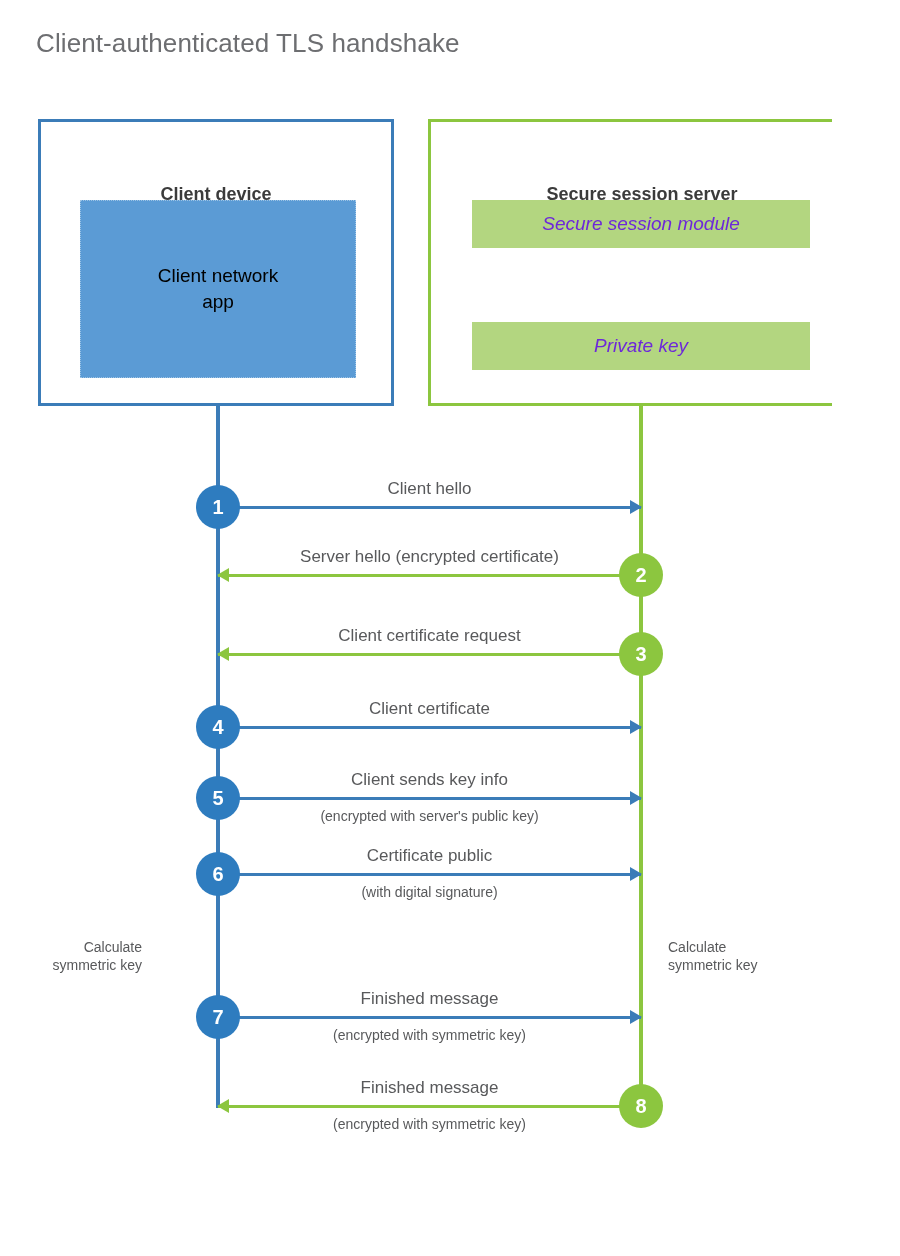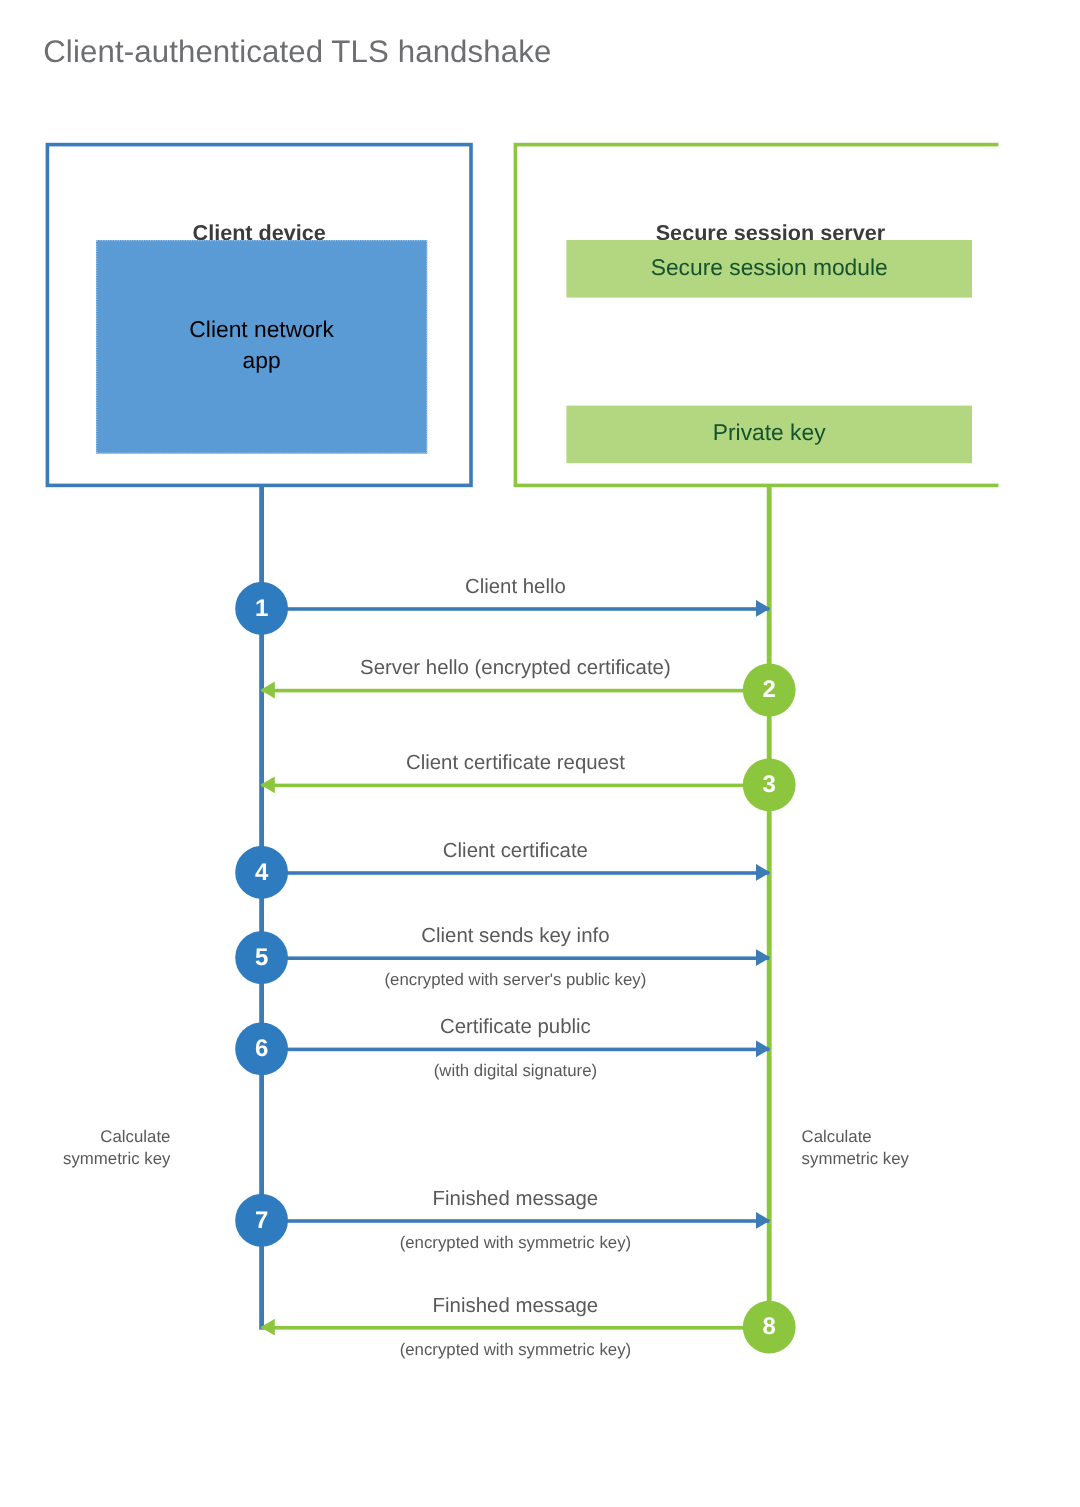--- a/index.html
+++ b/index.html
@@ -84,31 +84,32 @@
     text-align: center;
   }
 
   
   .server-mod {
     position: absolute;
     left: 41px;
     width: 338px;
     height: 48px;
     background: #b3d680;
-    color: #14532d;
+    color: #6d28d9;
     font-size: 19px;
     display: flex;
     align-items: center;
     justify-content: center;
     text-align: center;
     box-sizing: border-box;
+    font-style: italic;
   }
   .server-mod.m0 { top: 78px; }
   .server-mod.m1 { top: 141px; }
-  .server-mod.m2 { top: 216px; }
+  .server-mod.m2 { top: 200px; }
 
   
   .lifeline {
     position: absolute;
     width: 4px;
   }
   .lifeline.client-line {
     left: 216px;
     top: 404px;
     height: 704px;

